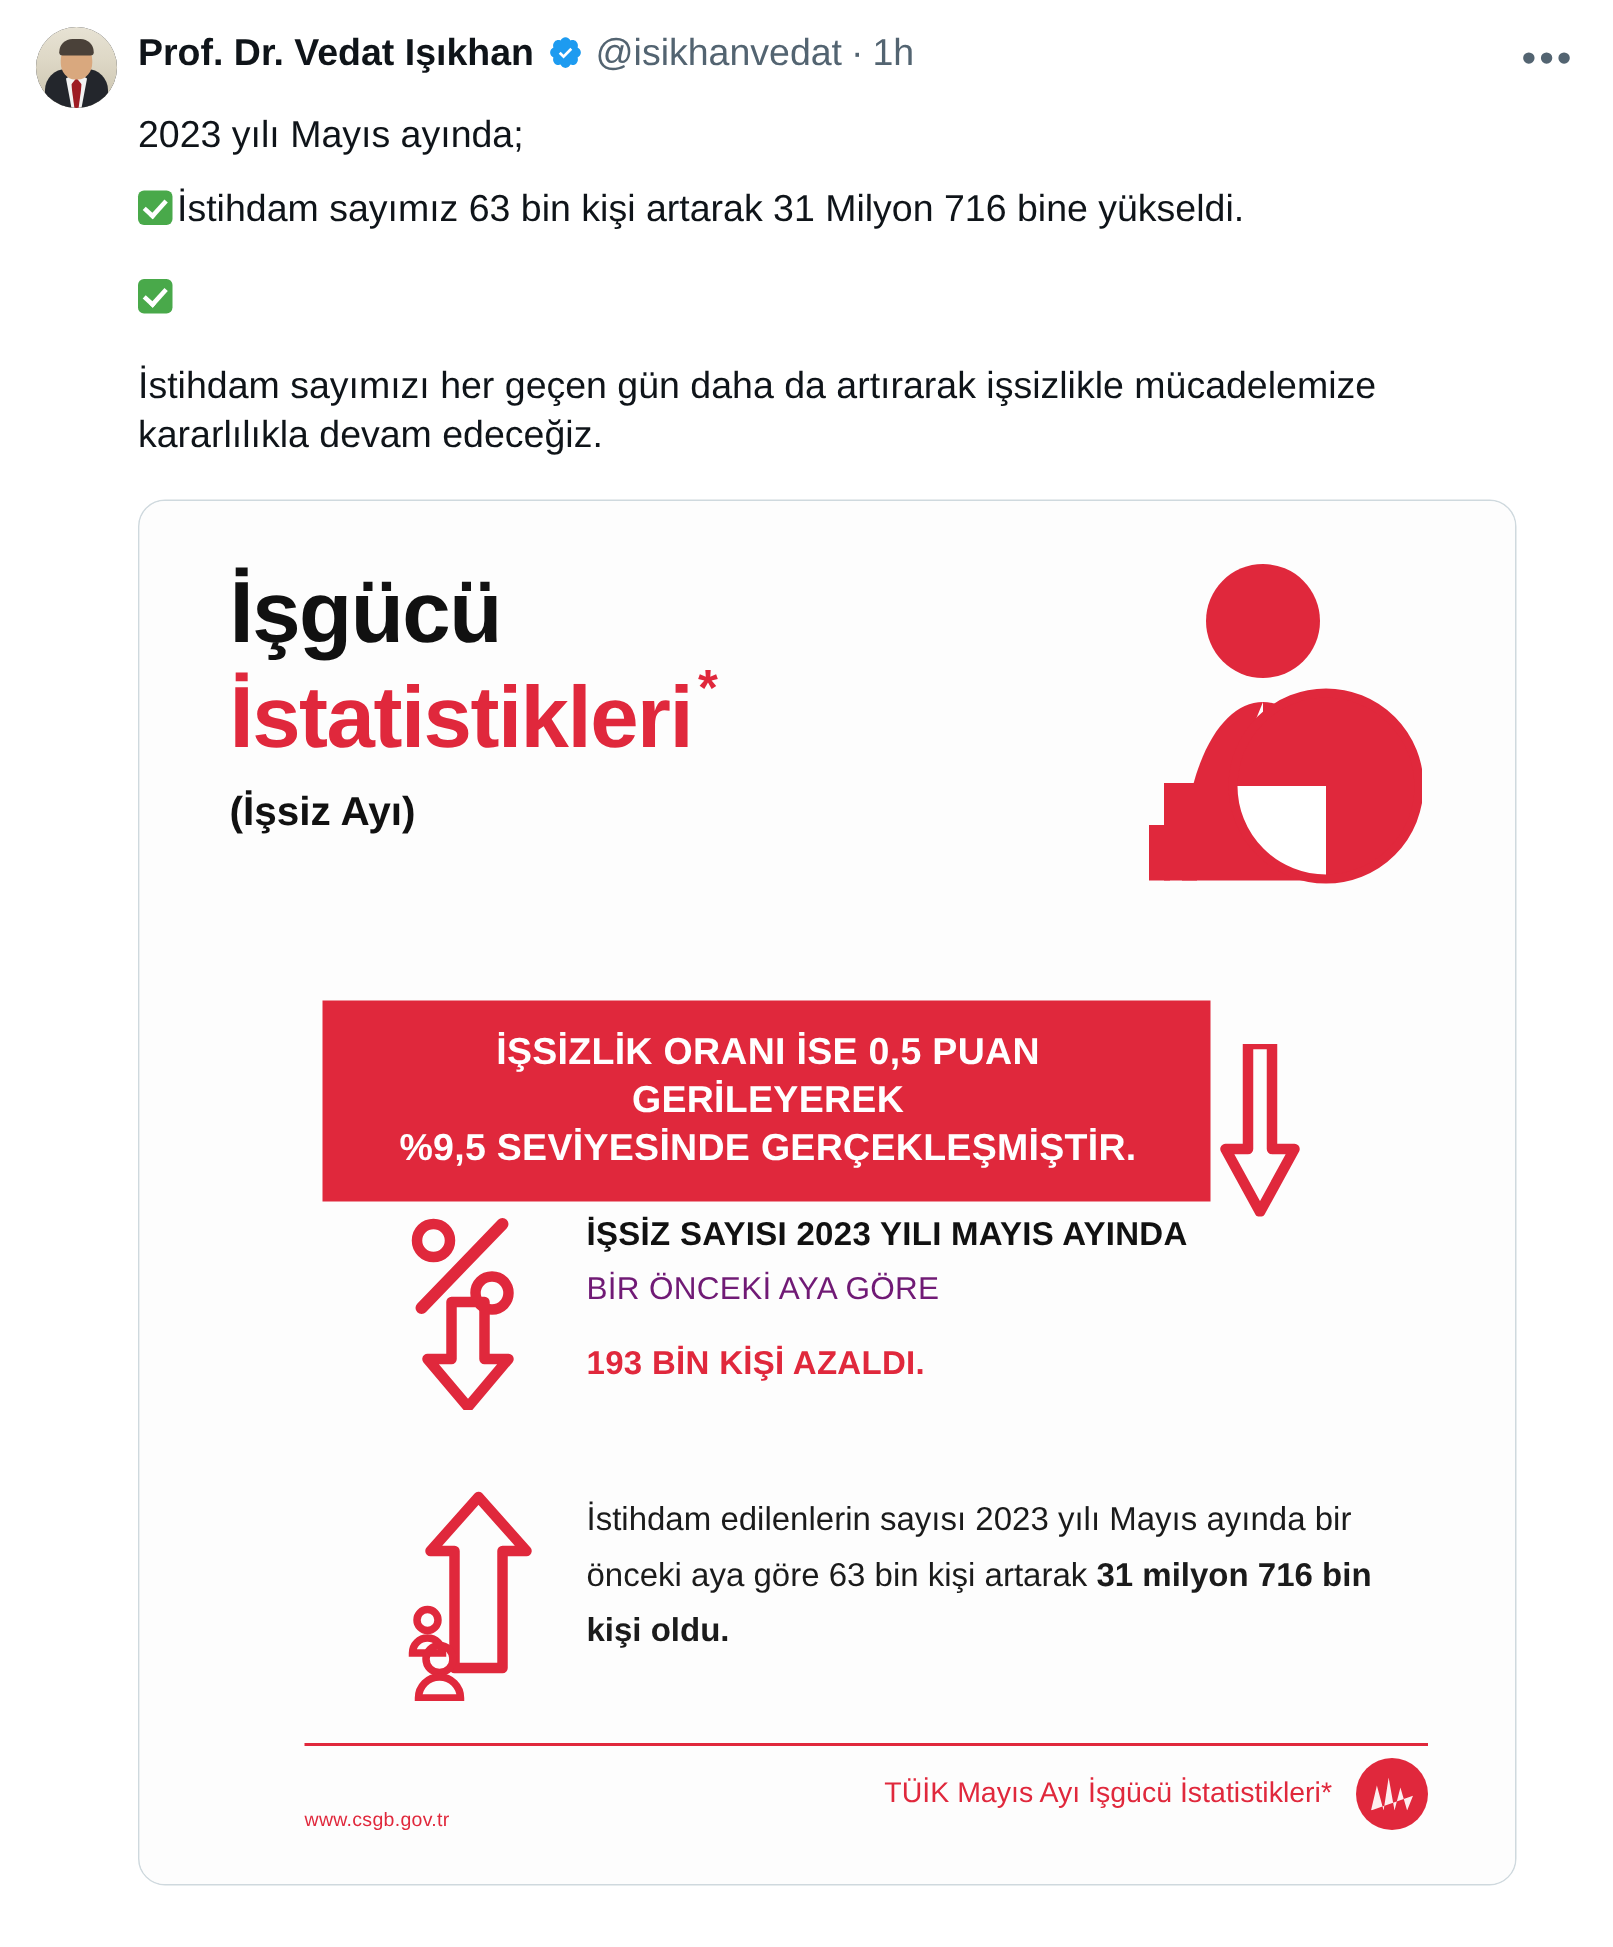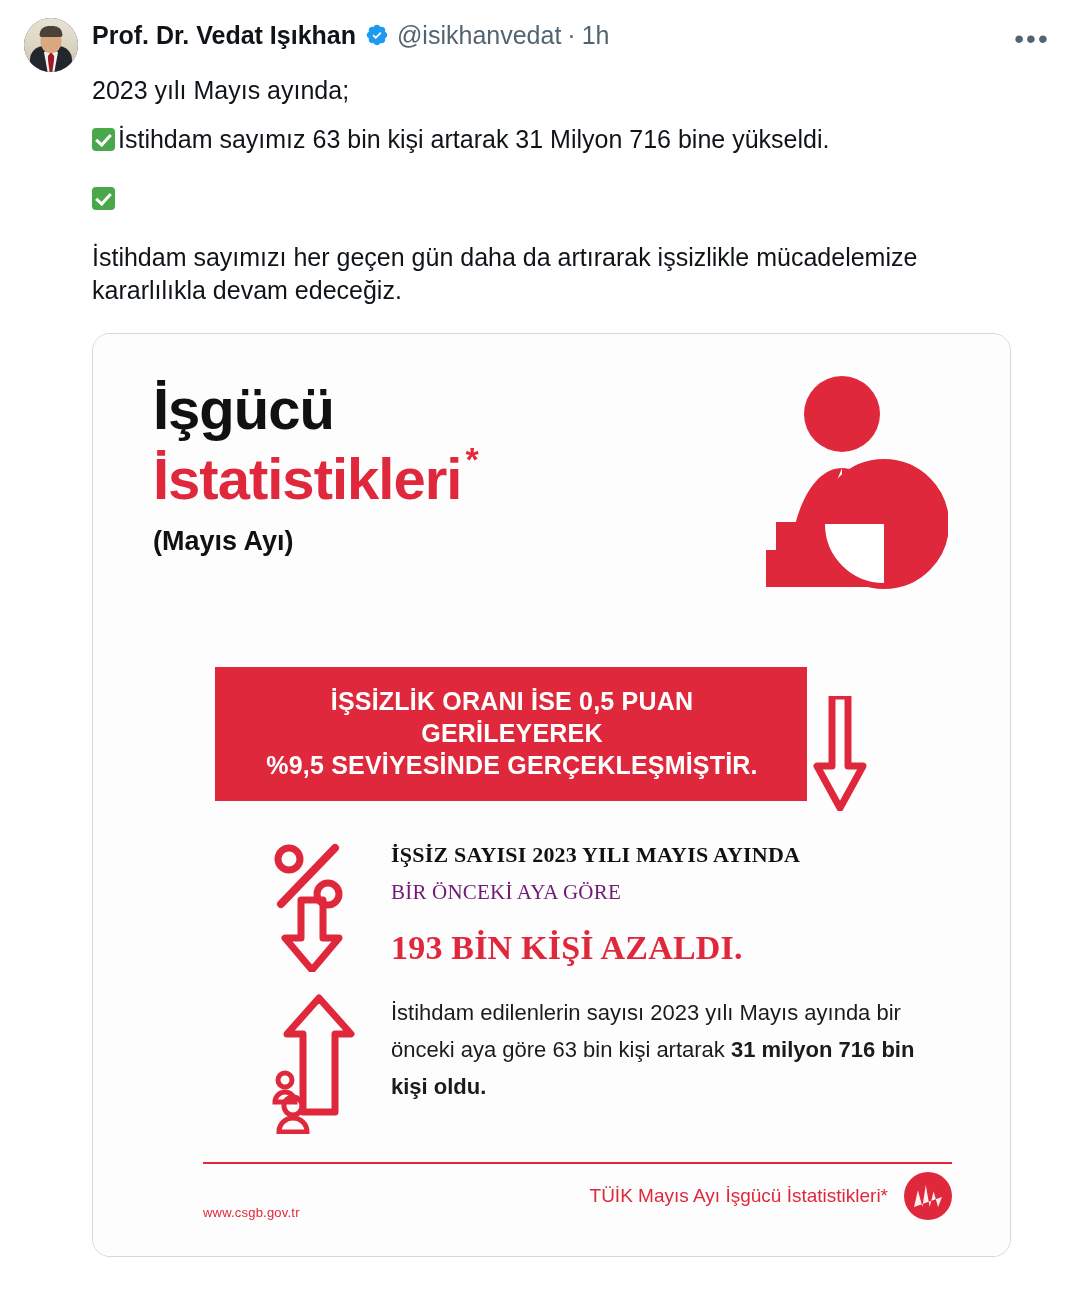--- a/index.html
+++ b/index.html
@@ -221,23 +221,22 @@
     left: 718px;
     top: 362px;
     width: 58px;
     height: 115px;
   }
 
   
   .block-unemp {
     position: absolute;
     left: 178px;
-    top: 508px;
+    top: 476px;
     right: 60px;
-    font-family: Liberation Serif, serif;
   }
   .percent-arrow {
     position: absolute;
     left: 0; top: 0;
     width: 96px; height: 130px;
   }
   .unemp-text {
     margin-left: 120px;
   }
   .unemp-l1 {
@@ -246,21 +245,21 @@
     color: #111111;
     letter-spacing: 0.2px;
   }
   .unemp-l2 {
     font-size: 21px;
     color: #701a75;
     margin-top: 12px;
     letter-spacing: 0.2px;
   }
   .unemp-l3 {
-    font-size: 34px;
+    font-size: 22px;
     font-weight: bold;
     color: #e0283c;
     margin-top: 24px;
     letter-spacing: 0.2px;
   }
 
   
   .block-emp {
     position: absolute;
     left: 178px;
@@ -376,21 +375,21 @@
 
   <div class="media-card">
     <div class="poster">
 
       <div class="poster-title">
         <div>İşgücü</div>
         <div>
           <span class="red">İstatistikleri</span><span class="star">*</span>
         </div>
       </div>
-      <div class="poster-sub">(Mayıs Ayı)</div>
+      <div class="poster-sub">(İşsiz Ayı)</div>
 
       <div class="hero-graphic">
         <svg viewBox="0 0 190 230" width="190" height="230" aria-hidden="true">
           <circle cx="84" cy="42" r="38" fill="#e0283c"></circle>
           <path d="M30 215 C30 140 55 96 84 96 C113 96 138 140 138 215 Z" fill="#e0283c"></path>
           <path d="M84 96 L62 150 L84 140 Z" fill="#ffffff"></path>
           <rect x="18" y="150" width="22" height="65" fill="#e0283c"></rect>
           <rect x="8" y="178" width="14" height="37" fill="#e0283c"></rect>
           <circle cx="126" cy="152" r="62" fill="#e0283c"></circle>
           <path d="M126 152 L126 90 A62 62 0 0 1 188 152 Z" fill="#fdfdfd" opacity="0"></path>

